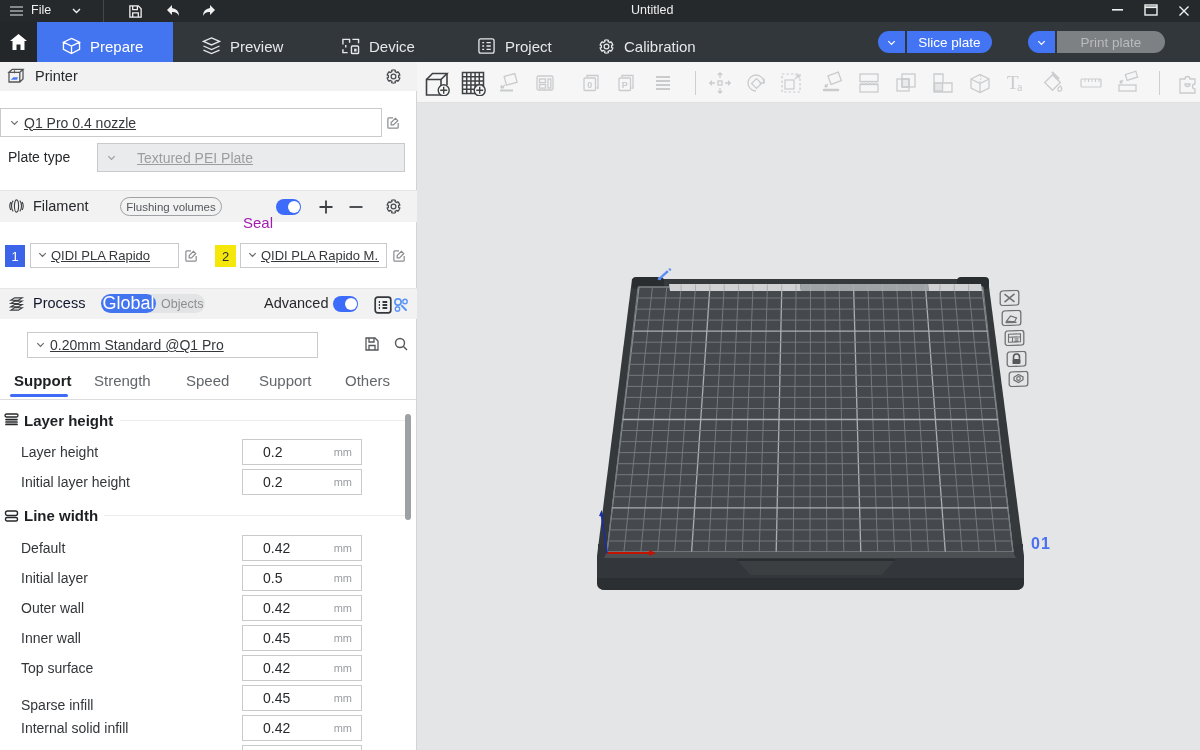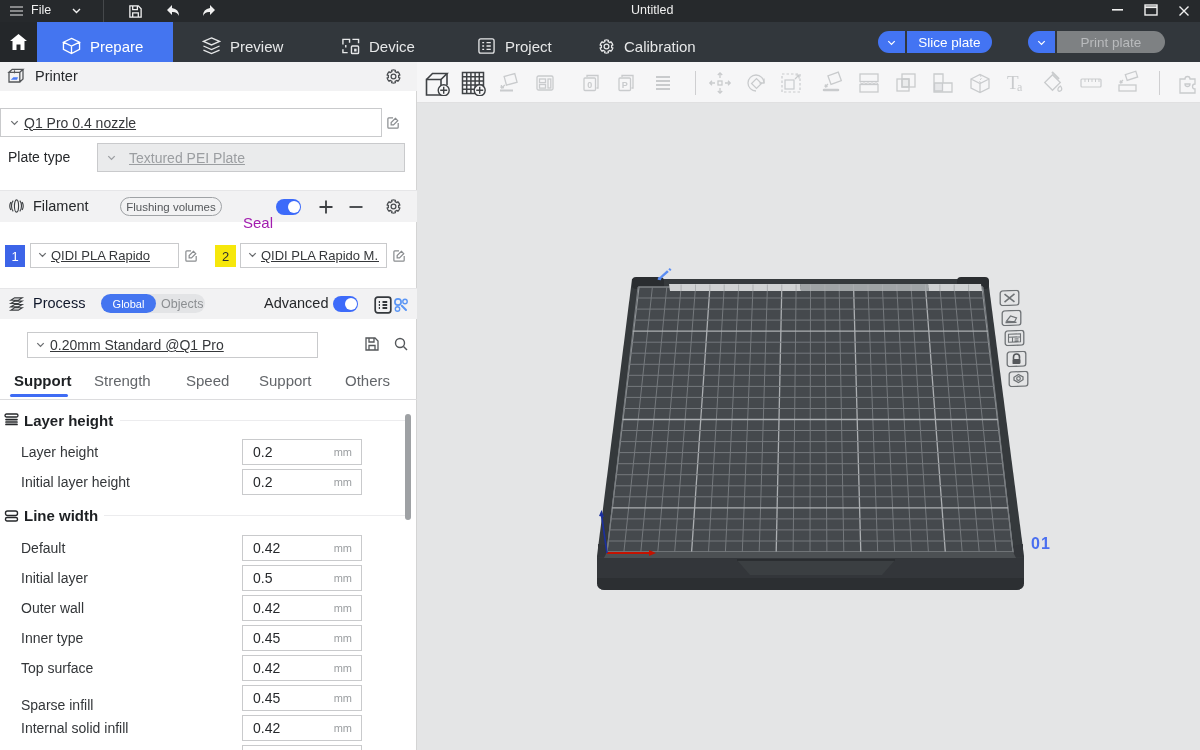--- a/index.html
+++ b/index.html
@@ -8,21 +8,21 @@
 .main { position:absolute; left:0; top:62px; width:1200px; height:688px; }
 .sidebar { position:absolute; left:0; top:0; width:417px; height:688px; background:#fff; border-right:1px solid #d4d4d4; }
 .hdr { position:absolute; left:0; width:417px; background:#f2f2f3; }
 .viewport { position:absolute; left:417px; top:0; width:783px; height:688px; background:#e4e5e6; }
 .vtoolbar { position:absolute; left:0; top:0; width:783px; height:41px; background:#f6f6f7; border-bottom:1px solid #e0e0e1; }
 .ti { position:absolute; top:8px; width:26px; height:26px; display:flex; align-items:center; justify-content:center; }
 .tsep { position:absolute; top:9px; width:1px; height:24px; background:#cfcfd1; }
 .combo { position:absolute; background:#fff; border:1px solid #c9cacc; display:flex; align-items:center; font-size:14px; color:#36383b;text-decoration:underline; }
 .tog { display:inline-block; position:relative; width:25px; height:15.5px; background:#3d6bfa; border-radius:8px; }
 .knob { position:absolute; right:1.5px; top:1.5px; width:12px; height:12px; background:#fff; border-radius:50%; }
-.vbox { position:absolute; left:242px; width:120px; height:26px; border:1px solid #c9cacc; background:#fff; font-size:14px; color:#26282b; display:flex; align-items:center; padding-left:10px; }
+.vbox { position:absolute; left:242px; width:120px; height:26px; border:1px solid #c9cacc; background:#fff; font-size:14px; color:#26282b; display:flex; align-items:center; padding-left:20px; }
 .vbox .unit { position:absolute; right:9px; font-size:11px; color:#9a9da0; }
 .plabel { position:absolute; left:21px; font-size:14px; color:#333639; }
 .ghdr { position:absolute; left:24px; font-size:15px; font-weight:bold; color:#1d2023; }
 </style></head><body>
 
 <div class="titlebar">
  <svg style="position:absolute;left:9px;top:4px" width="15" height="14" viewBox="0 0 15 14" stroke="#e8e8e8" stroke-width="1.2">
       <path d="M1 3 h13 M1 7 h13 M1 11 h13"></path>
     </svg>
  <span style="position:absolute;left:31px;top:3px;font-size:12.5px">File</span>
@@ -129,21 +129,21 @@
  <div style="position:absolute;left:386px;top:53px"><svg width="15" height="15" viewBox="0 0 16 16" fill="none" stroke="#8a8d90" stroke-width="1.3">
           <path d="M13 8.5 V13 a1 1 0 0 1 -1 1 H3 a1 1 0 0 1 -1 -1 V4 a1 1 0 0 1 1 -1 H7.5"></path>
           <path d="M10 3.5 L12.5 6 L8 10.5 H5.5 V8 Z"></path>
         </svg></div>
 
  <span style="position:absolute;left:8px;top:87px;font-size:14px;color:#26282b">Plate type</span>
  <div class="combo" style="left:97px;top:81px;width:308px;height:29px;background:#eaebec;color:#9b9ea1">
    <span style="margin-left:8px"><svg width="11" height="11" viewBox="0 0 12 12" fill="none" stroke="#9b9ea1" stroke-width="1.4">
             <path d="M2.5 4.5 L6 8 L9.5 4.5"></path>
           </svg></span>
-   <span style="margin-left:12px">Textured PEI Plate</span>
+   <span style="margin-left:20px">Textured PEI Plate</span>
       </div>
 
  <div class="hdr" style="top:128px;height:32px;border-top:1px solid #e6e6e8"></div>
  <svg style="position:absolute;left:8px;top:136px" width="17" height="16" viewBox="0 0 18 17" fill="none" stroke="#3c3f42" stroke-width="1.2">
         <ellipse cx="9" cy="8.5" rx="2.2" ry="6.5"></ellipse>
         <path d="M5.5 2.8 a3.5 6.5 0 0 0 0 11.4 M12.5 2.8 a3.5 6.5 0 0 1 0 11.4 M3 4.2 a2.8 5.8 0 0 0 0 8.6 M15 4.2 a2.8 5.8 0 0 1 0 8.6"></path>
       </svg>
  <span style="position:absolute;left:33px;top:136px;font-size:14.5px;color:#26282b">Filament</span>
  <div style="position:absolute;left:120px;top:135px;width:102px;height:19px;border:1px solid #9fa2a5;border-radius:10px;display:flex;align-items:center;justify-content:center;font-size:11.5px;color:#55585b">Flushing volumes</div>
  <span style="position:absolute;left:243px;top:152px;font-size:15px;color:#a21caf">Seal</span>
@@ -181,21 +181,21 @@
           <path d="M13 8.5 V13 a1 1 0 0 1 -1 1 H3 a1 1 0 0 1 -1 -1 V4 a1 1 0 0 1 1 -1 H7.5"></path>
           <path d="M10 3.5 L12.5 6 L8 10.5 H5.5 V8 Z"></path>
         </svg></div>
 
  <div class="hdr" style="top:226px;height:31px;border-top:1px solid #e6e6e8"></div>
  <svg style="position:absolute;left:8px;top:234px" width="17" height="16" viewBox="0 0 18 17" fill="none" stroke="#3c3f42" stroke-width="1.2">
         <path d="M3 4.5 l4 -2.5 h8 l-4 2.5 z M3 8 l4 -2.5 h8 l-4 2.5 z M3 11.5 l4 -2.5 h8 l-4 2.5 z M3 15 l4 -2.5 h8 l-4 2.5 z"></path>
       </svg>
  <span style="position:absolute;left:33px;top:233px;font-size:14.5px;color:#0f172a">Process</span>
  <div style="position:absolute;left:101px;top:232px;width:104px;height:19px;background:#e3e4e6;border-radius:10px">
-   <div style="position:absolute;left:0;top:0;width:55px;height:19px;background:#4475f0;border-radius:10px;color:#fff;font-size:11px;display:flex;align-items:center;justify-content:center">Global</div>
+   <div style="position:absolute;left:0;top:0;width:55px;height:19px;background:#4475f0;border-radius:10px;color:#fff;font-size:18px;display:flex;align-items:center;justify-content:center">Global</div>
    <span style="position:absolute;left:60px;top:2.5px;font-size:12.5px;color:#8b8e91">Objects</span>
       </div>
  <span style="position:absolute;left:264px;top:233px;font-size:14.5px;color:#26282b">Advanced</span>
  <div style="position:absolute;left:333px;top:234px"><span class="tog"><span class="knob"></span></span></div>
  <svg style="position:absolute;left:374px;top:234px" width="18" height="18" viewBox="0 0 18 18" fill="none" stroke="#34383c" stroke-width="1.7">
         <rect x="1.2" y="1.2" width="15.6" height="15.6" rx="2.5"></rect>
         <path d="M4.8 6 h1.2 M4.8 9 h1.2 M4.8 12 h1.2 M8.5 6 h4.7 M8.5 9 h4.7 M8.5 12 h4.7" stroke-width="1.8"></path>
       </svg>
  <svg style="position:absolute;left:393px;top:235px" width="16" height="16" viewBox="0 0 16 16" fill="none" stroke="#5b96f5">
         <circle cx="5" cy="5" r="3.1" stroke-width="1.7"></circle>
@@ -242,21 +242,21 @@
         <rect x="1.5" y="8.5" width="12" height="3.5" rx="1.5"></rect>
       </svg>
  <span class="ghdr" style="top:445px">Line width</span>
  <div style="position:absolute;left:104px;top:453px;width:302px;height:1px;background:#ececee"></div>
  <span class="plabel" style="top:478px">Default</span>
  <div class="vbox" style="top:473px">0.42<span class="unit">mm</span></div>
  <span class="plabel" style="top:508px">Initial layer</span>
  <div class="vbox" style="top:503px">0.5<span class="unit">mm</span></div>
  <span class="plabel" style="top:538px">Outer wall</span>
  <div class="vbox" style="top:533px">0.42<span class="unit">mm</span></div>
- <span class="plabel" style="top:568px">Inner type</span>
+ <span class="plabel" style="top:568px">Inner wall</span>
  <div class="vbox" style="top:563px">0.45<span class="unit">mm</span></div>
  <span class="plabel" style="top:598px">Top surface</span>
  <div class="vbox" style="top:593px">0.42<span class="unit">mm</span></div>
  <span class="plabel" style="top:635px">Sparse infill</span>
  <div class="vbox" style="top:623px">0.45<span class="unit">mm</span></div>
  <span class="plabel" style="top:658px">Internal solid infill</span>
  <div class="vbox" style="top:653px">0.42<span class="unit">mm</span></div>
  <div class="vbox" style="top:683px">0.42</div>
 
  <div style="position:absolute;left:405px;top:352px;width:6px;height:106px;background:#9ea1a4;border-radius:3px"></div>

